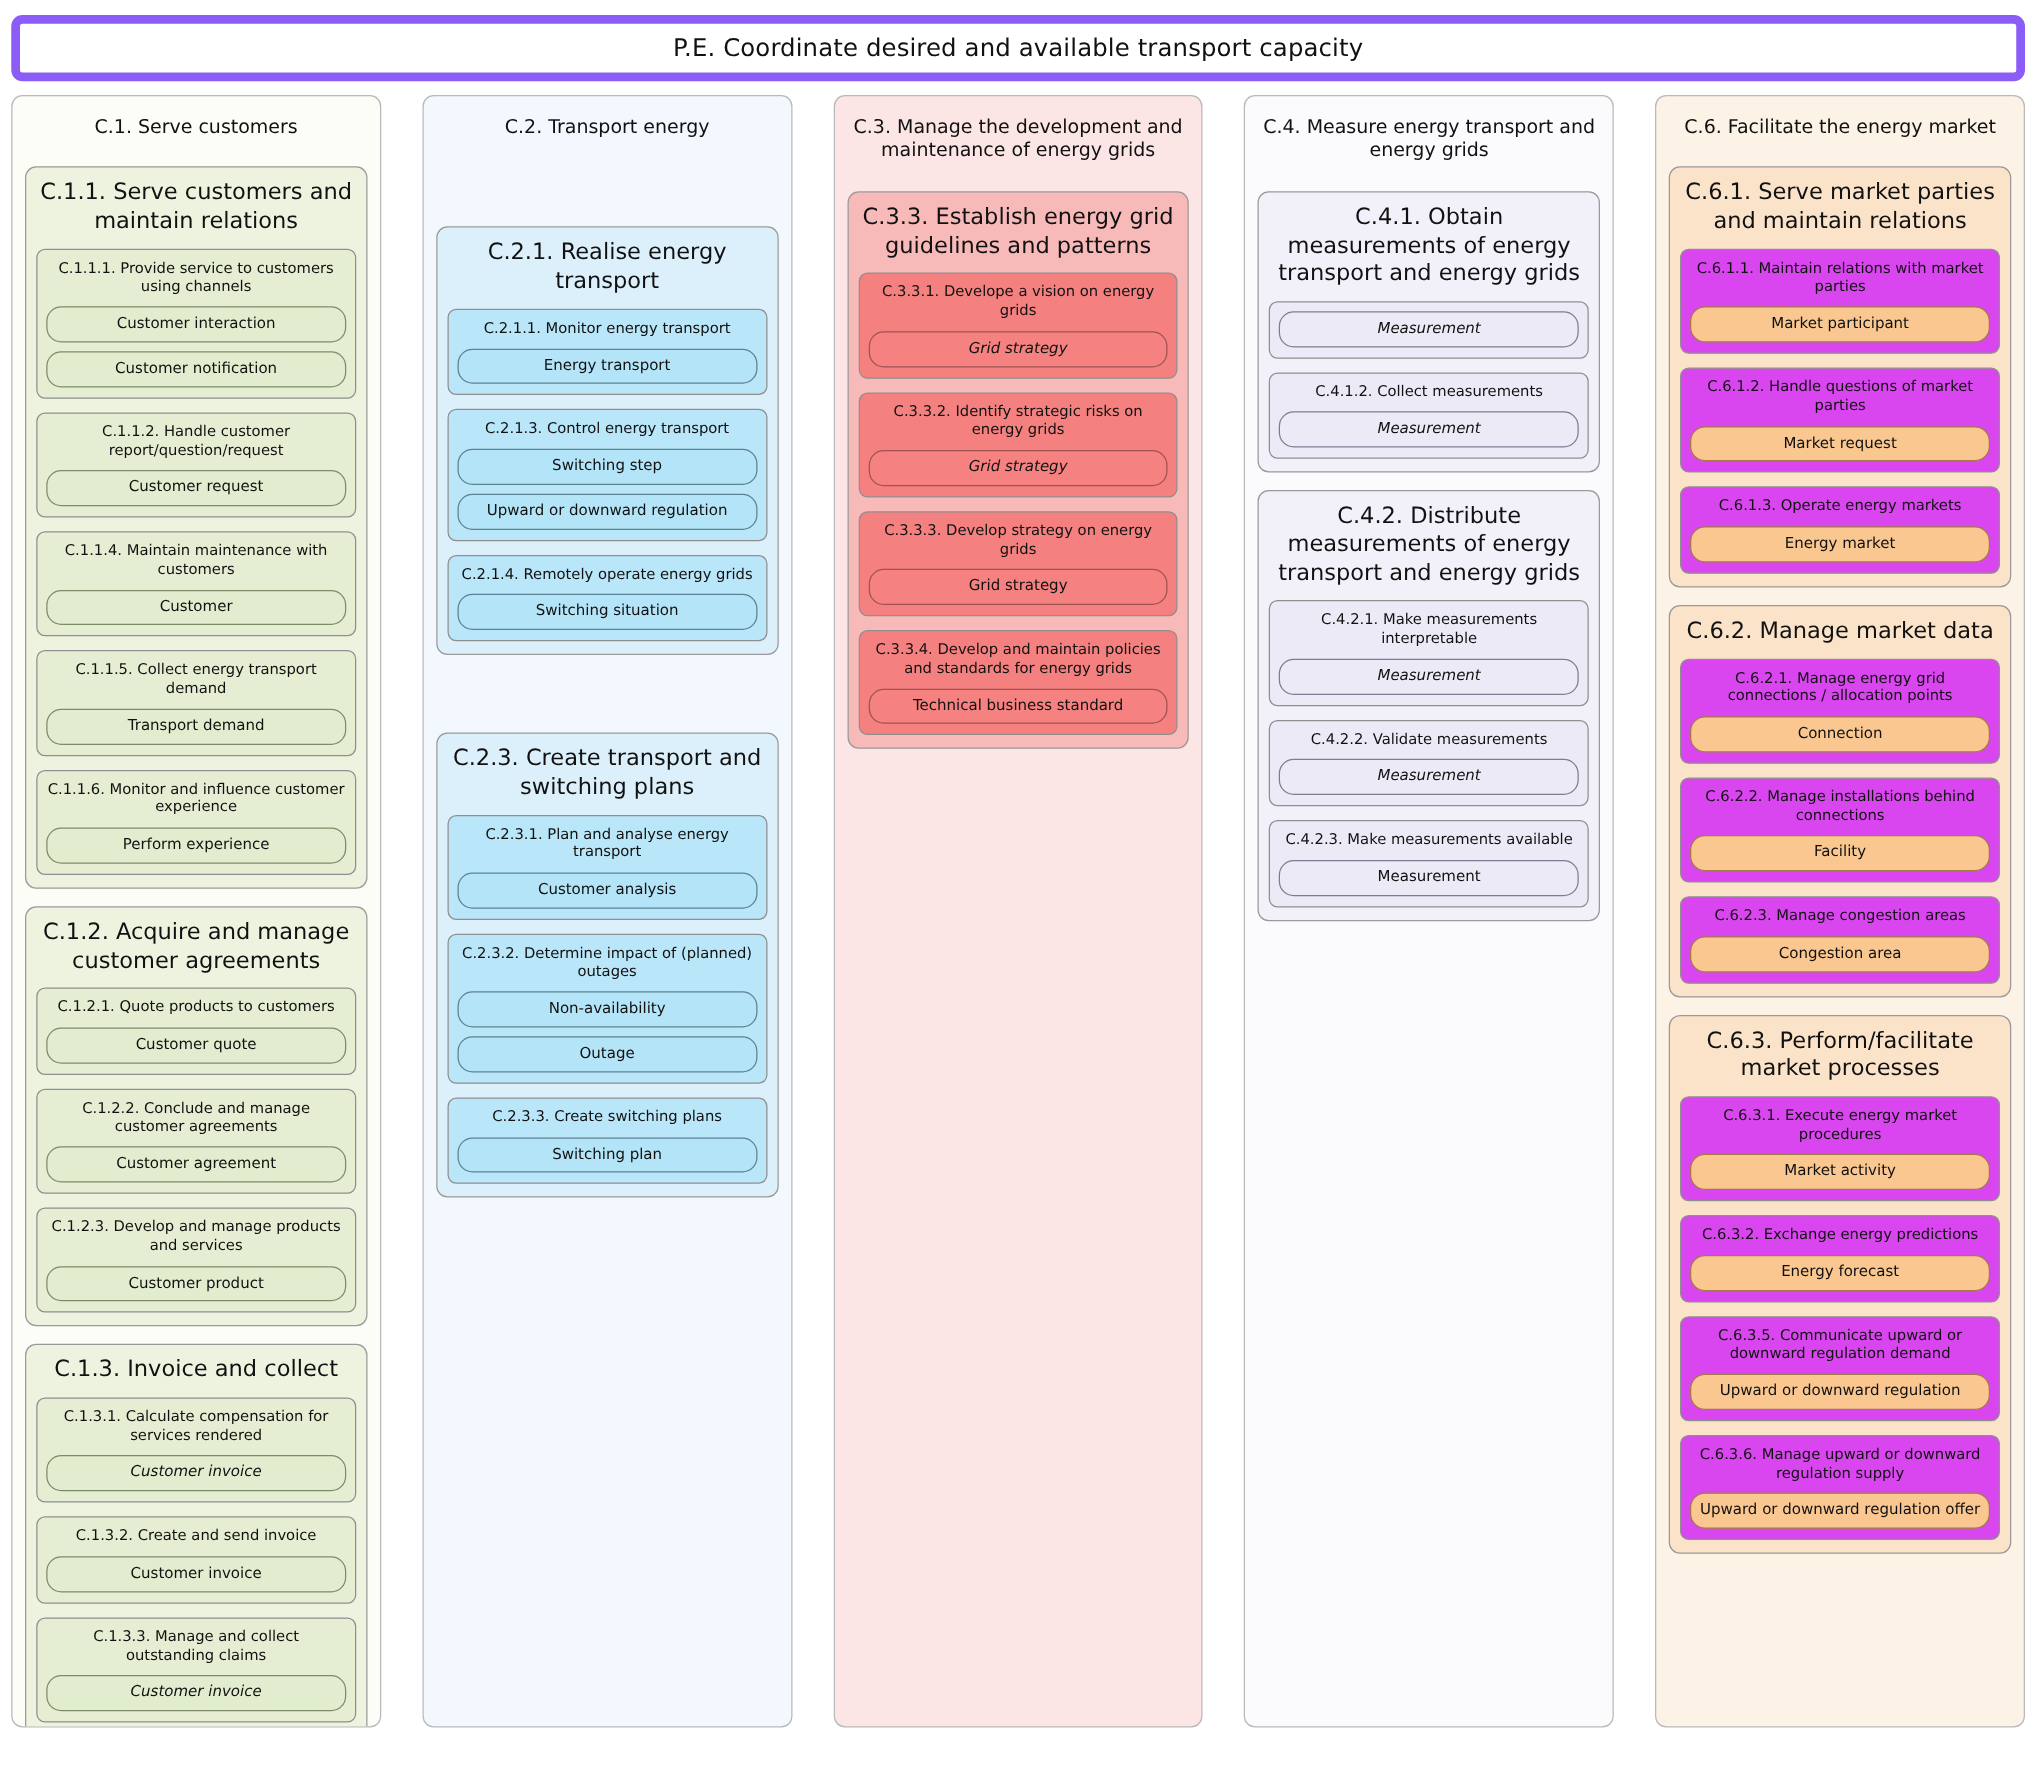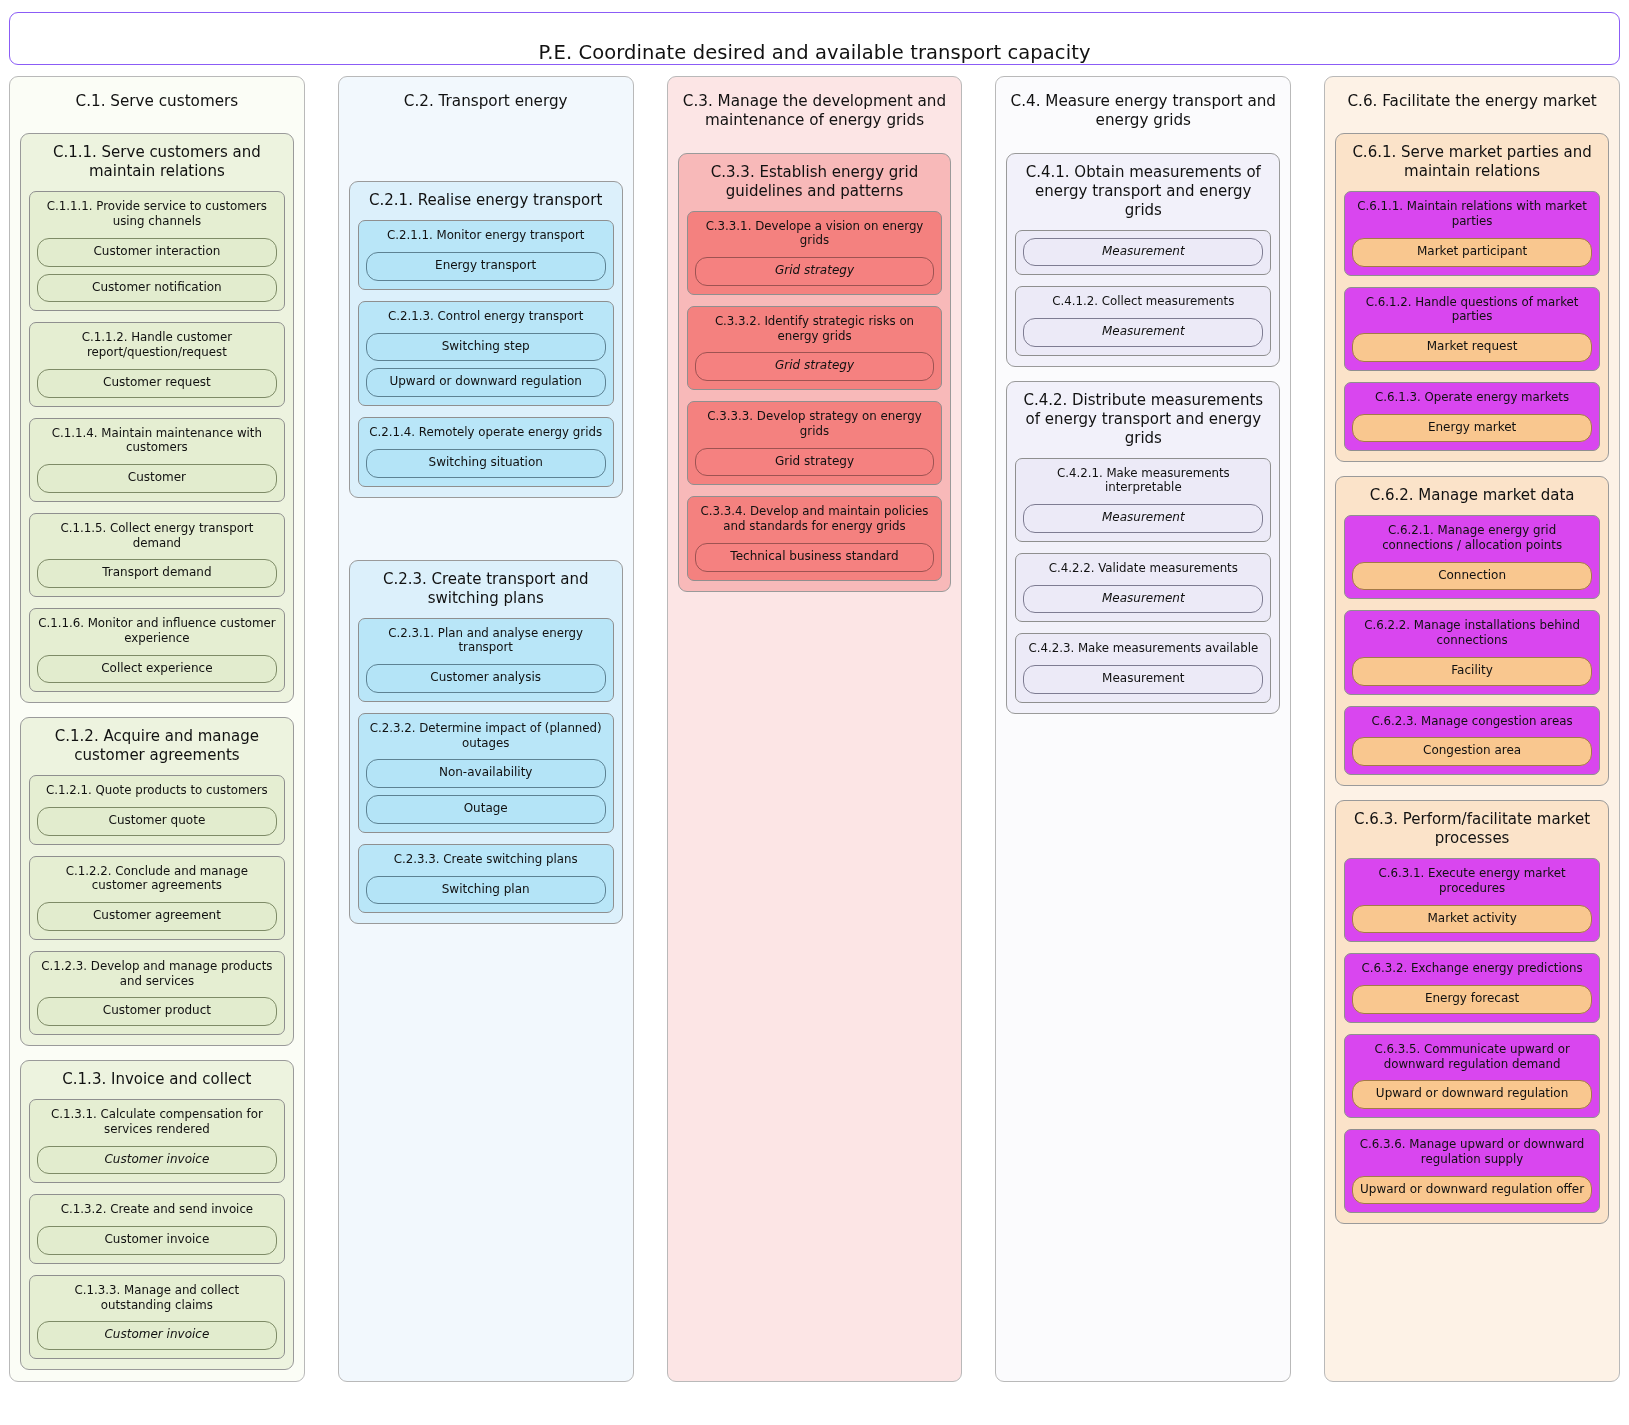--- a/index.html
+++ b/index.html
@@ -15,24 +15,24 @@
     background: #ffffff;
     overflow: hidden;
   }
 
   
   .banner {
     position: absolute;
     left: 9px; top: 12px;
     width: 1611px; height: 53px;
     background: #ffffff;
-    border: 1px solid #8b5cf6;
+    border: 7px solid #8b5cf6;
     border-radius: 9px;
     display: flex;
-    align-items: flex-end;
+    align-items: center;
     justify-content: center;
   }
   .banner-title {
     font-size: 19.5px;
     color: #111111;
     letter-spacing: .1px;
     text-align: center;
   }
 
   
@@ -63,21 +63,21 @@
 
   
   .grp {
     border: 1px solid #9a9a9a;
     border-radius: 9px;
     padding: 9px 8px 10px 8px;
     margin-bottom: 14px;
   }
   .grp:last-child { margin-bottom: 0; }
   .grp-title {
-    font-size: 15px;
+    font-size: 18px;
     color: #111;
     text-align: center;
     line-height: 1.26;
     margin-bottom: 10px;
     padding: 0 2px;
   }
 
   
   .sub {
     border: 1px solid #8f8f8f;
@@ -163,21 +163,21 @@
           <div class="sub">
             <div class="sub-title">C.1.1.4. Maintain maintenance with customers</div>
             <div class="obj">Customer</div>
           </div>
           <div class="sub">
             <div class="sub-title">C.1.1.5. Collect energy transport demand</div>
             <div class="obj">Transport demand</div>
           </div>
           <div class="sub">
             <div class="sub-title">C.1.1.6. Monitor and influence customer experience</div>
-            <div class="obj">Collect experience</div>
+            <div class="obj">Perform experience</div>
           </div>
         </div>
         <div class="grp">
           <div class="grp-title">C.1.2. Acquire and manage customer agreements</div>
           <div class="sub">
             <div class="sub-title">C.1.2.1. Quote products to customers</div>
             <div class="obj">Customer quote</div>
           </div>
           <div class="sub">
             <div class="sub-title">C.1.2.2. Conclude and manage customer agreements</div>

